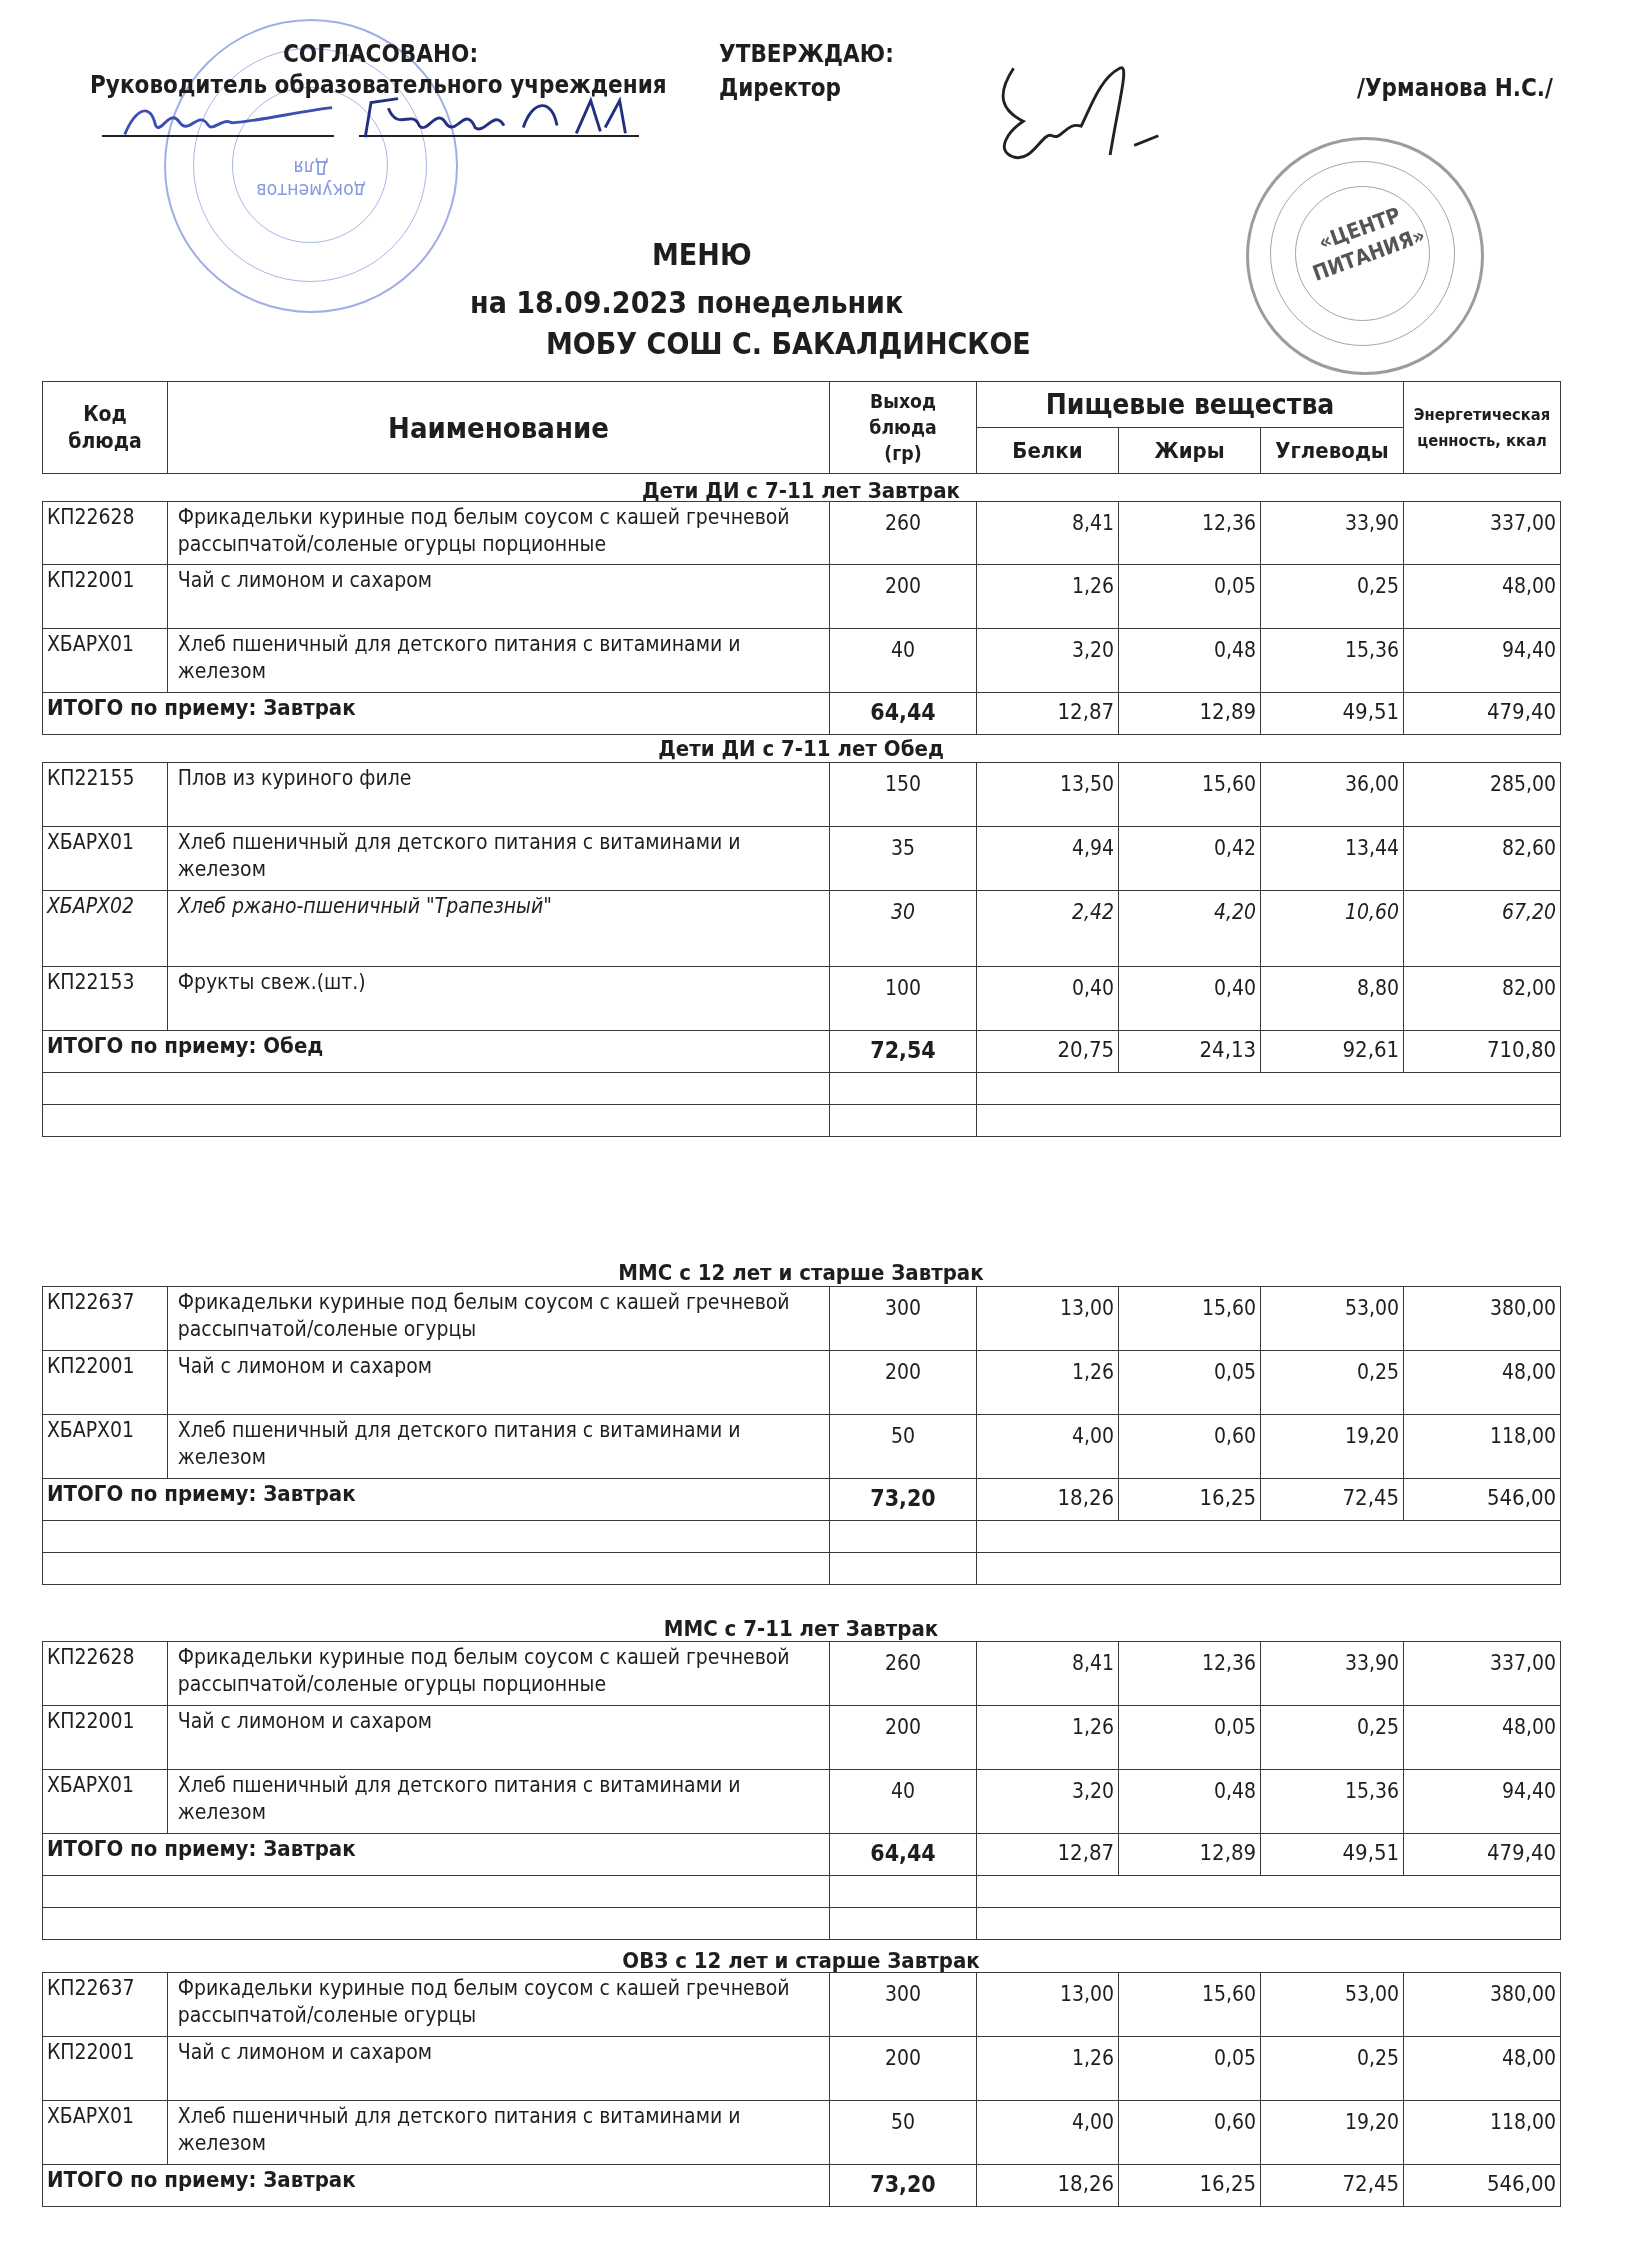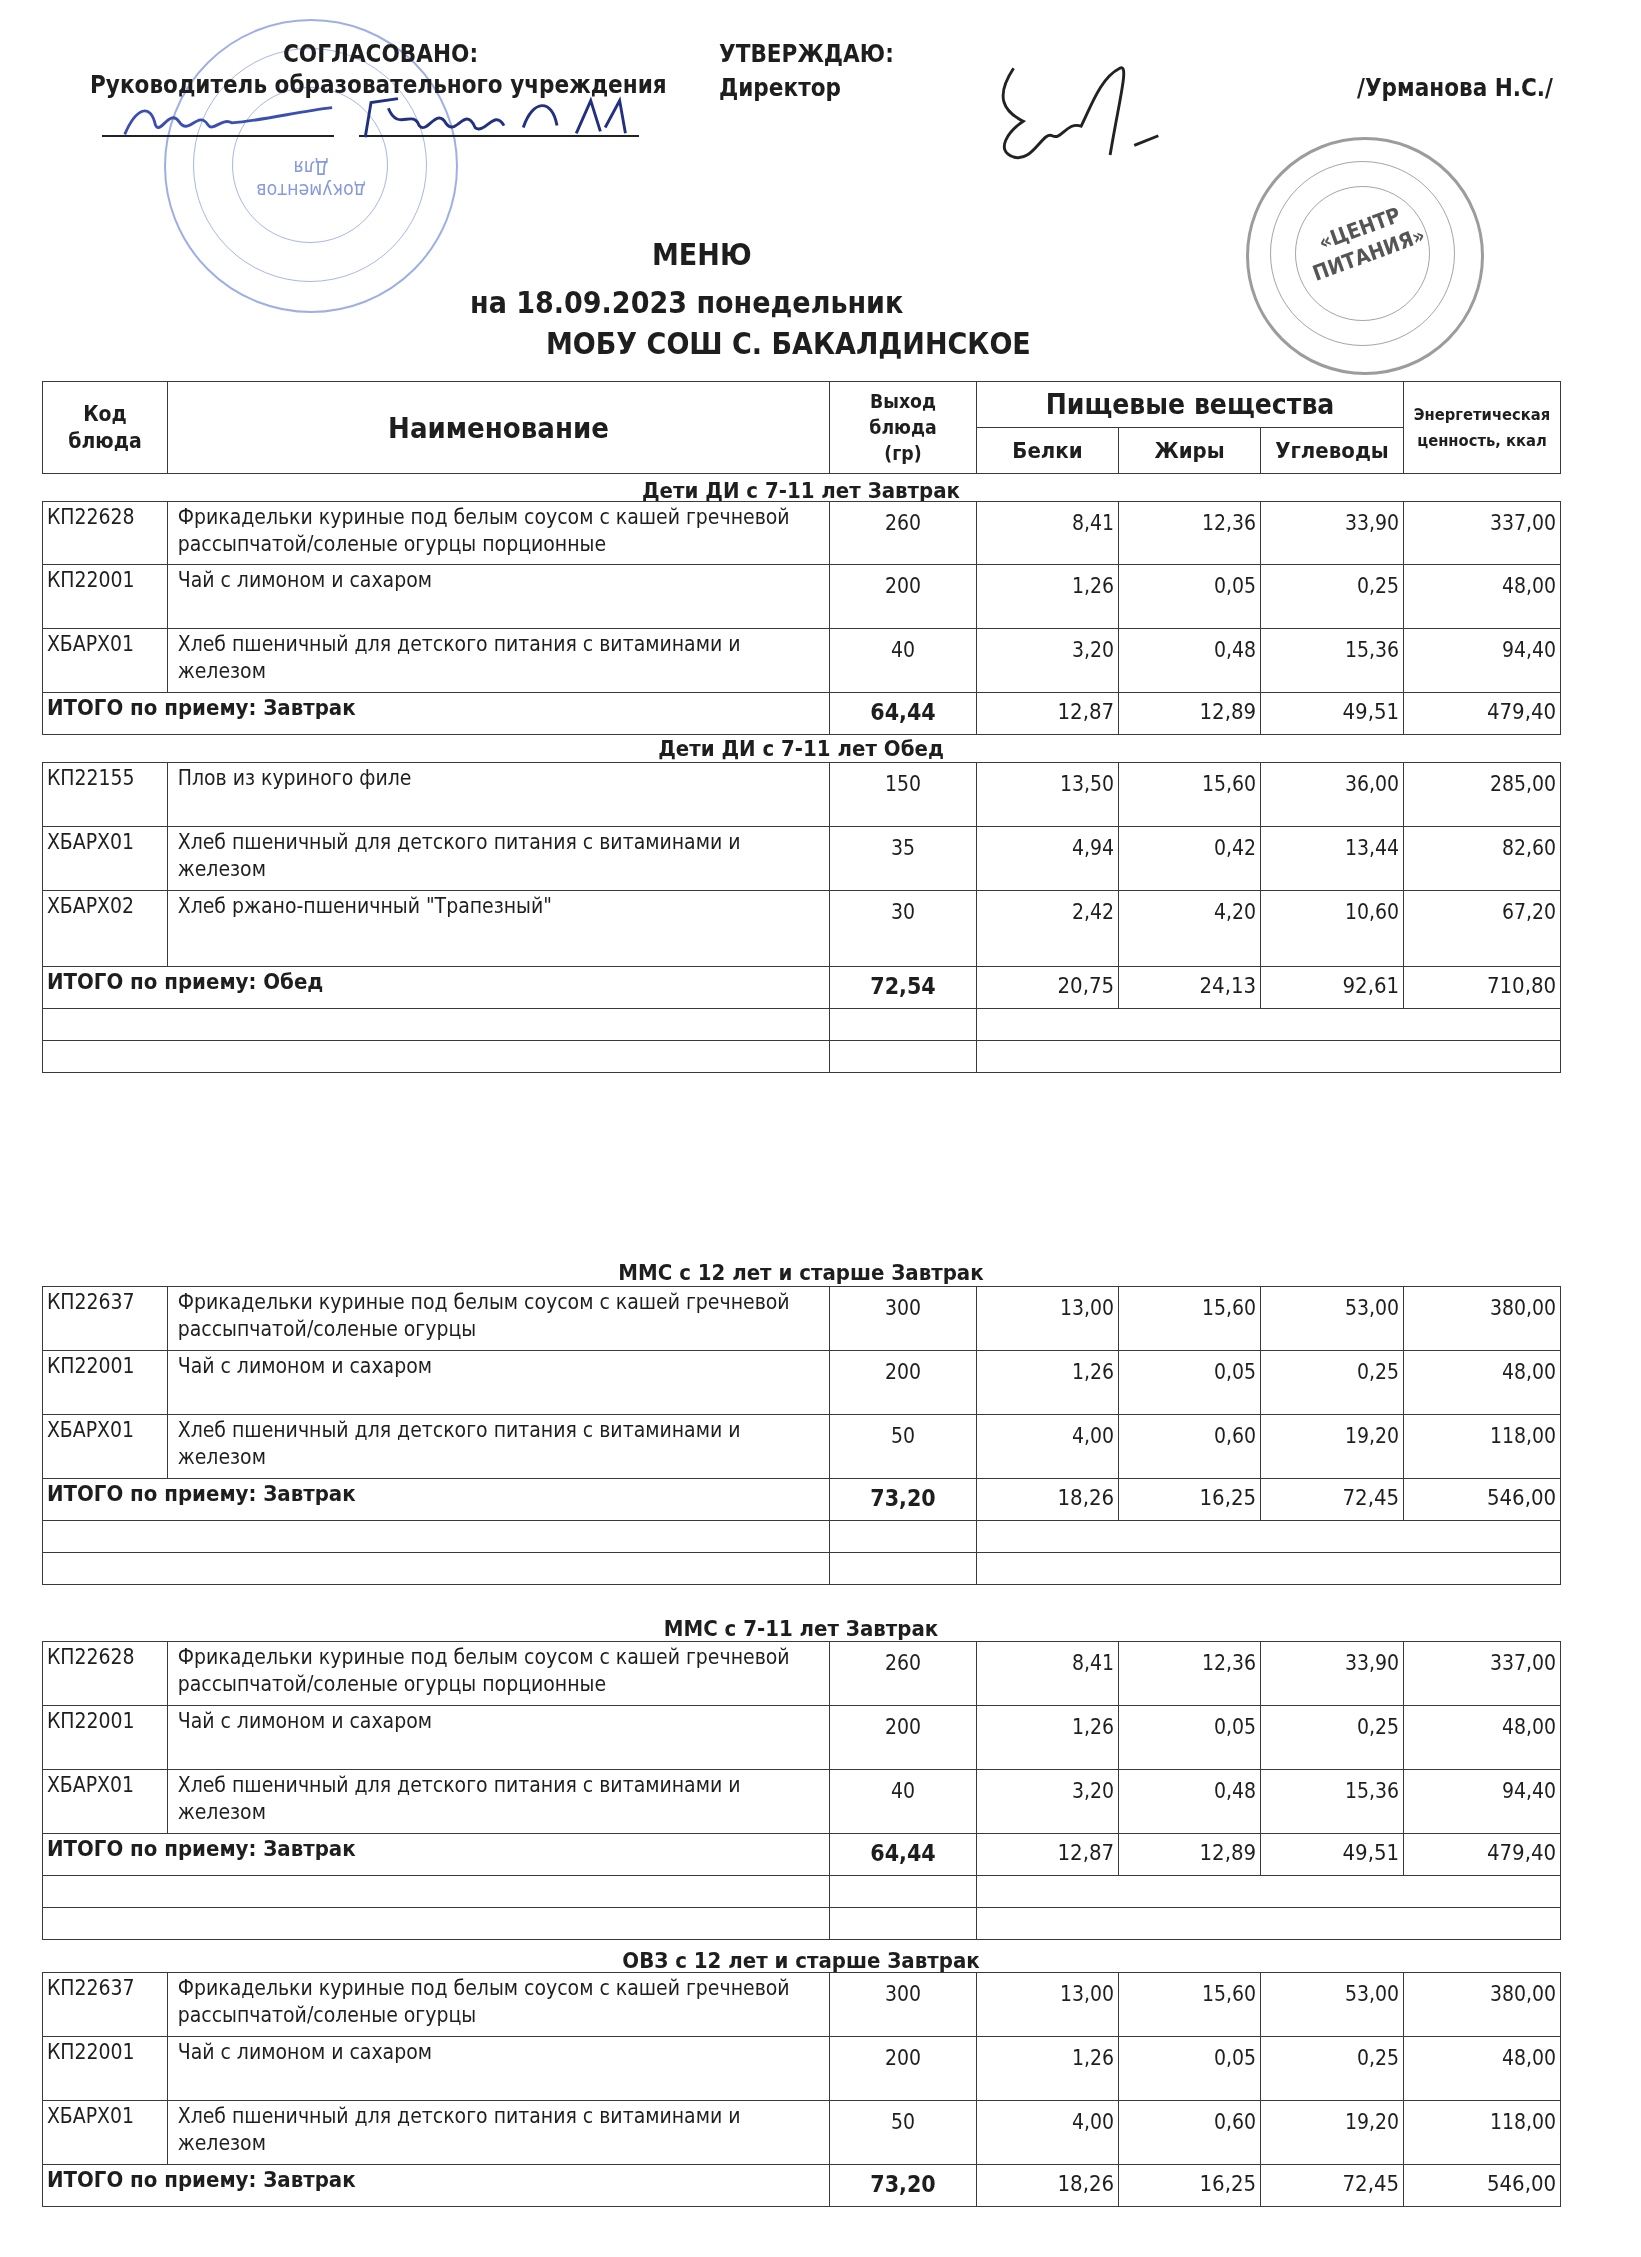--- a/index.html
+++ b/index.html
@@ -173,29 +173,38 @@
         </tr>
         <tr class="row" style="height: 64px;">
           <td class="code">ХБАРХ01</td>
           <td class="name">Хлеб пшеничный для детского питания с витаминами и железом</td>
           <td class="yield">35</td>
           <td class="num">4,94</td>
           <td class="num">0,42</td>
           <td class="num">13,44</td>
           <td class="num">82,60</td>
         </tr>
-        <tr class="row" style="height: 76px;">
+        <tr class="row" style="height: 76px; font-style: italic;">
           <td class="code">ХБАРХ02</td>
           <td class="name">Хлеб ржано-пшеничный "Трапезный"</td>
           <td class="yield">30</td>
           <td class="num">2,42</td>
           <td class="num">4,20</td>
           <td class="num">10,60</td>
           <td class="num">67,20</td>
         </tr>
+        <tr class="row" style="height: 64px;">
+          <td class="code">КП22153</td>
+          <td class="name">Фрукты свеж.(шт.)</td>
+          <td class="yield">100</td>
+          <td class="num">0,40</td>
+          <td class="num">0,40</td>
+          <td class="num">8,80</td>
+          <td class="num">82,00</td>
+        </tr>
         <tr class="tot">
           <td colspan="2" class="lbl">ИТОГО по приему: Обед</td>
           <td class="yield">72,54</td>
           <td class="num">20,75</td>
           <td class="num">24,13</td>
           <td class="num">92,61</td>
           <td class="num">710,80</td>
         </tr>
         <tr class="empty">
           <td colspan="2"></td>

